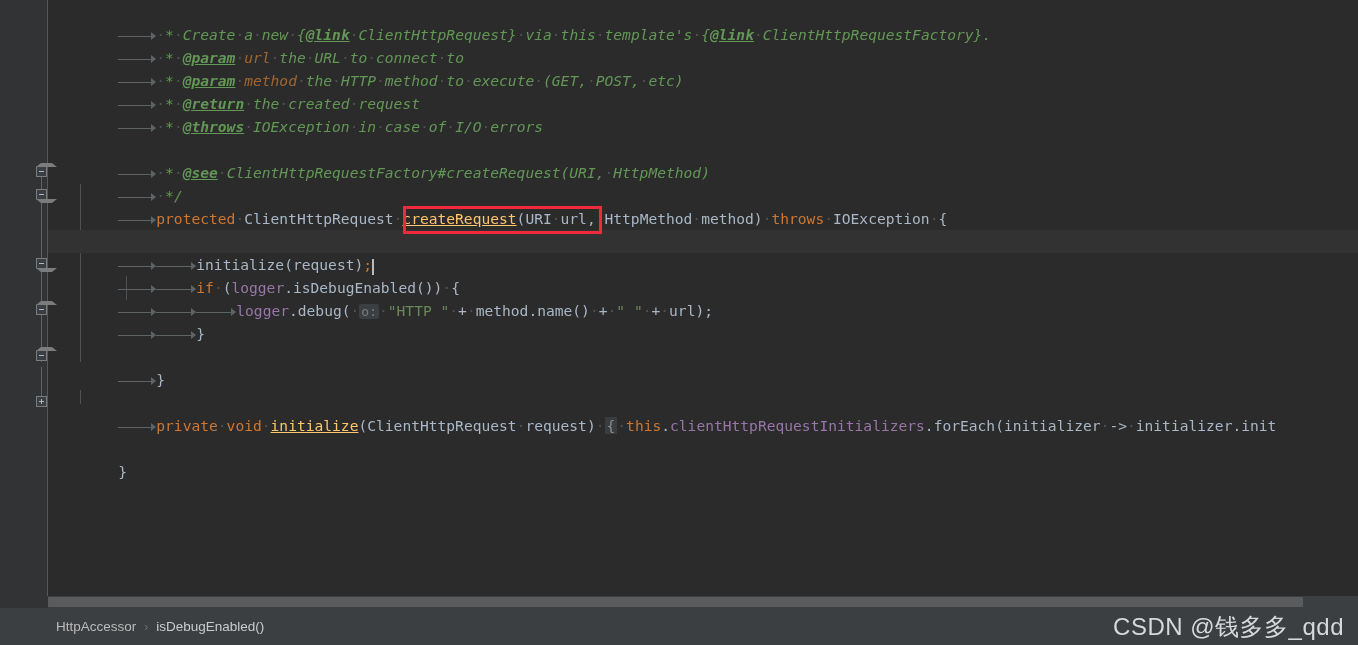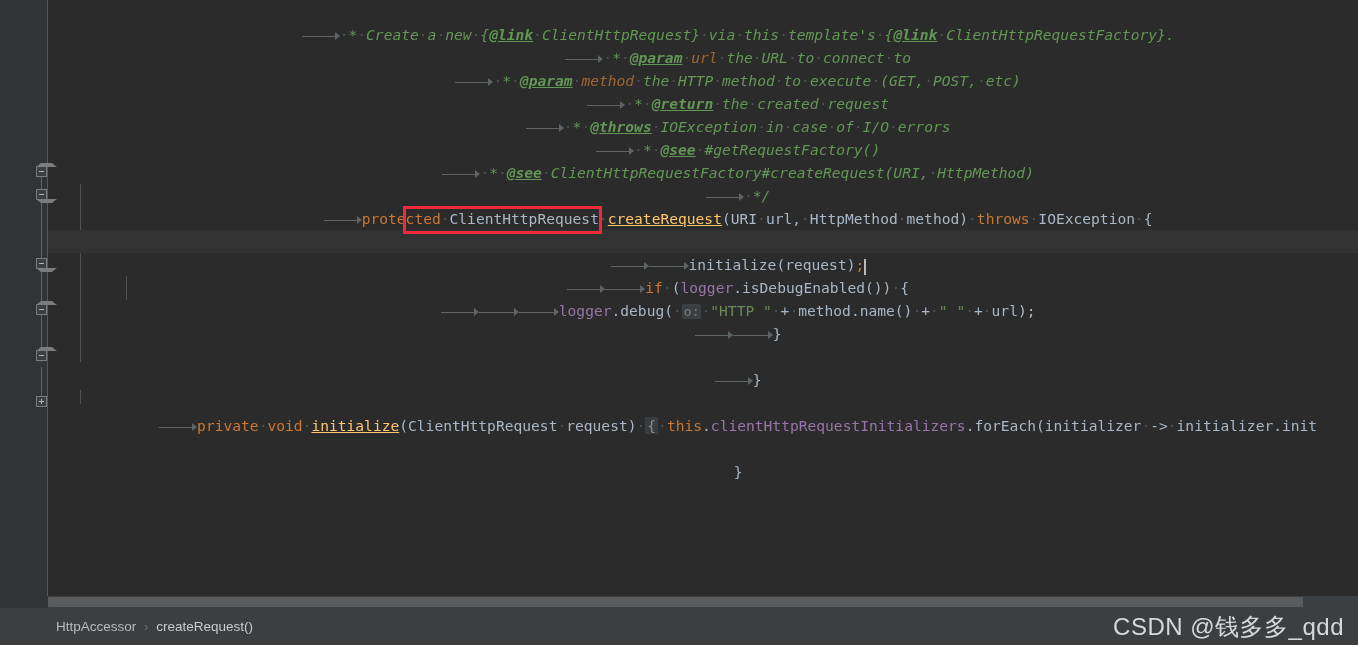--- a/index.html
+++ b/index.html
@@ -12,21 +12,20 @@
     height: 645px;
     overflow: hidden;
     font-family: "DejaVu Sans Mono", monospace;
   }
 
   #app {
     position: relative;
     width: 1358px;
     height: 645px;
     background: #7dd3fc;
-    text-align: center;
   }
 
   
   .editor {
     position: absolute;
     left: 0; top: 0;
     width: 1358px;
     height: 596px;
     background: #2B2B2B;
     overflow: hidden;
@@ -320,23 +319,20 @@
       </div>
 
       <div class="line" style="top:69px;">
         <span class="tab-arrow" style="width:38px;height:23px;"><i style="width:33px;"></i><b style="left:33px;"></b></span><span class="ws">·</span><span class="c-comment">*</span><span class="ws">·</span><span class="c-tag">@return</span><span class="ws">·</span><span class="c-comment">the</span><span class="ws">·</span><span class="c-comment">created</span><span class="ws">·</span><span class="c-comment">request</span>
       </div>
 
       <div class="line" style="top:92px;">
         <span class="tab-arrow" style="width:38px;height:23px;"><i style="width:33px;"></i><b style="left:33px;"></b></span><span class="ws">·</span><span class="c-comment">*</span><span class="ws">·</span><span class="c-tag">@throws</span><span class="ws">·</span><span class="c-comment">IOException</span><span class="ws">·</span><span class="c-comment">in</span><span class="ws">·</span><span class="c-comment">case</span><span class="ws">·</span><span class="c-comment">of</span><span class="ws">·</span><span class="c-comment">I/O</span><span class="ws">·</span><span class="c-comment">errors</span>
       </div>
 
-      <div class="line" style="top:115px;">
-        <span class="tab-arrow" style="width:38px;height:23px;"><i style="width:33px;"></i><b style="left:33px;"></b></span><span class="ws">·</span><span class="c-comment">*</span><span class="ws">·</span><span class="c-tag">@see</span><span class="ws">·</span><span class="c-comment">#getRequestFactory()</span>
-      </div>
 
       <div class="line" style="top:138px;">
         <span class="tab-arrow" style="width:38px;height:23px;"><i style="width:33px;"></i><b style="left:33px;"></b></span><span class="ws">·</span><span class="c-comment">*</span><span class="ws">·</span><span class="c-tag">@see</span><span class="ws">·</span><span class="c-comment">ClientHttpRequestFactory</span><span class="c-link">#createRequest</span><span class="c-comment">(URI,</span><span class="ws">·</span><span class="c-comment">HttpMethod)</span>
       </div>
 
       <div class="line" style="top:161px;">
         <span class="tab-arrow" style="width:38px;height:23px;"><i style="width:33px;"></i><b style="left:33px;"></b></span><span class="ws">·</span><span class="c-comment">*/</span>
       </div>
 
       <div class="line" style="top:184px;">
@@ -384,19 +380,19 @@
   <div class="hscroll-corner"></div>
   <div class="hscroll-track">
     <div class="hscroll-thumb" style="width:1255px;"></div>
   </div>
 
   <div class="statusbar">
 
     <div class="breadcrumb">
       <span class="crumb">HttpAccessor</span>
       <span class="crumb-sep">›</span>
-      <span class="crumb-active">createRequest()</span>
+      <span class="crumb-active">isDebugEnabled()</span>
     </div>
 
     <div class="watermark">CSDN @钱多多_qdd</div>
   </div>
 
 </div>
 
 </body></html>

